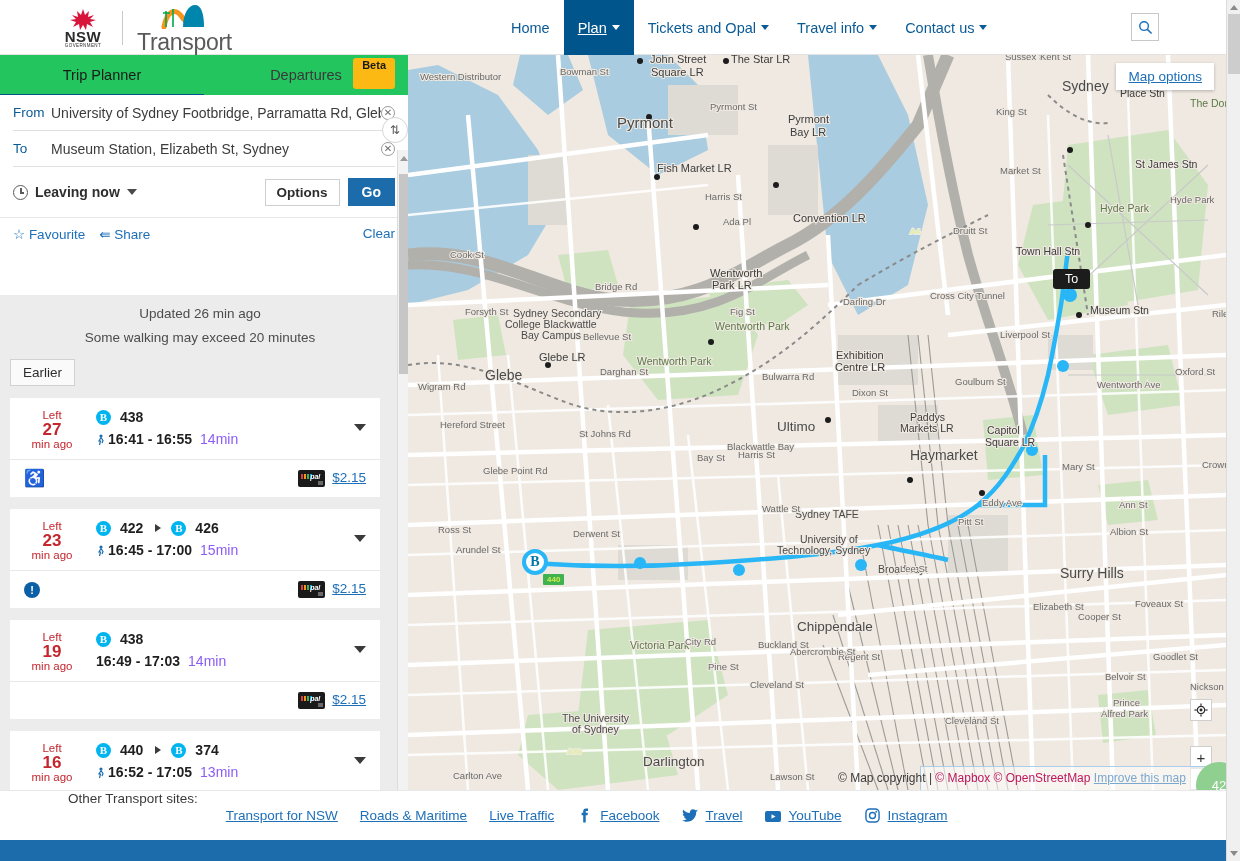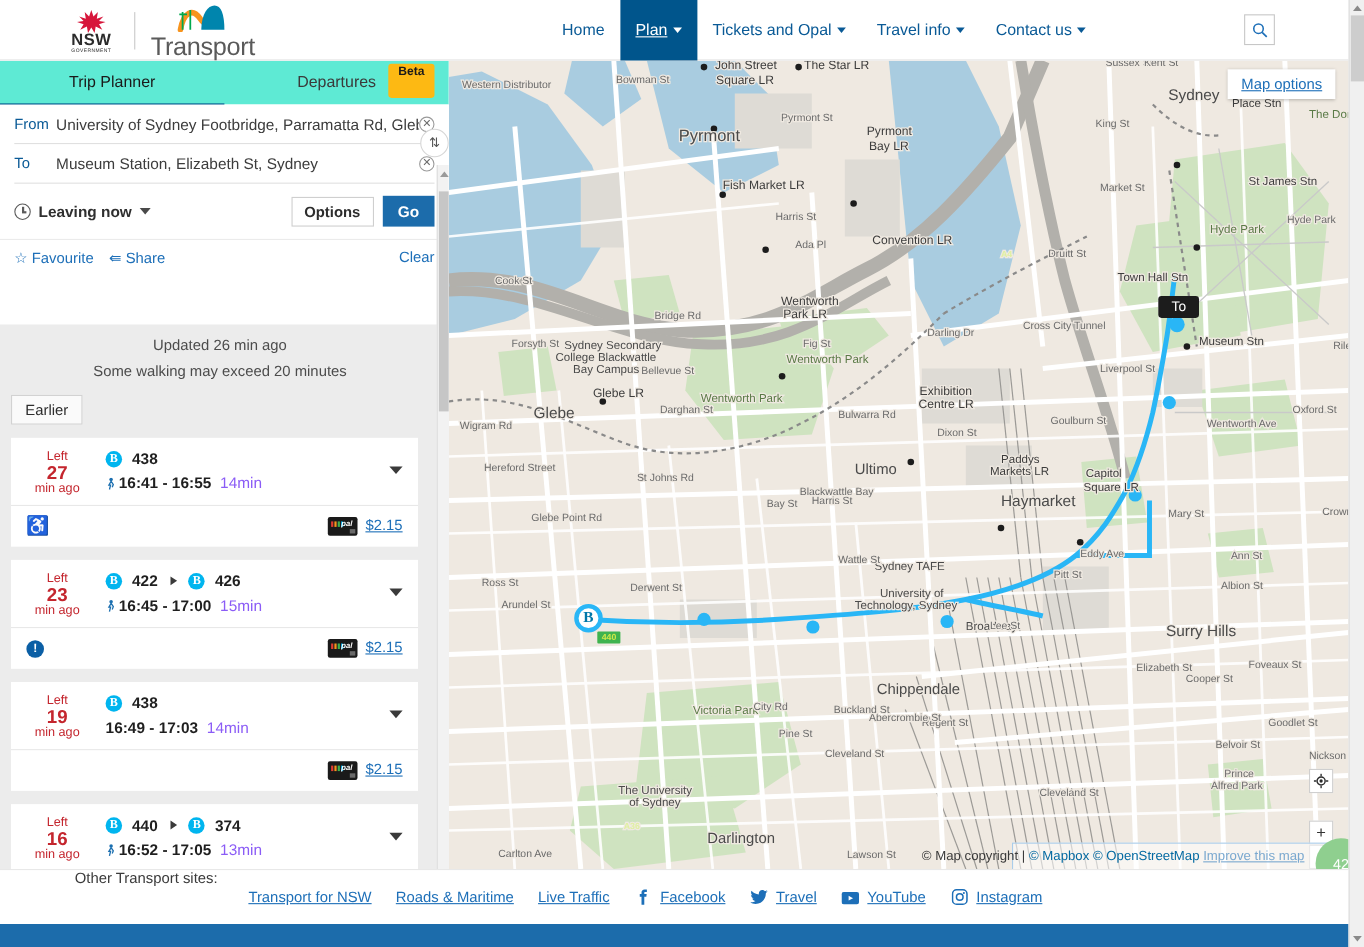--- a/index.html
+++ b/index.html
@@ -50,21 +50,21 @@
     position: absolute; left: 1131px; top: 13px; width: 28px; height: 28px;
     border: 1px solid #c7c7c7; background: #fff; cursor: pointer;
     display: flex; align-items: center; justify-content: center;
   }
 
   
   .left-panel {
     position: absolute; left: 0; top: 55px; width: 408px; height: 735px;
     background: #fff; z-index: 30; overflow: hidden;
   }
-  .tabs { display: flex; height: 40px; background: #5eead4; position: relative; }
+  .tabs { display: flex; height: 40px; background: #22c55e; position: relative; }
   .tab {
     flex: 1; display: flex; align-items: center; justify-content: center;
     font-size: 14.5px; color: #3a3a3a; cursor: pointer; position: relative;
   }
   .tab.active { color: #1a1a1a; }
   .tab.active::after {
     content: ""; position: absolute; left: 0; right: 0; bottom: -3px; height: 4px; background: #00558c;
   }
   .tab-caret {
     position: absolute; left: 50%; margin-left: -6px; bottom: -10px;
@@ -205,21 +205,21 @@
   .ctl-locate { top: 644px; }
   .ctl-plus { top: 691px; }
   .ctl-minus { top: 713px; }
   .map-attrib {
     position: absolute; left: 430px; bottom: 5px; font-size: 12px; color: #3a3a3a; white-space: nowrap;
   }
   .attrib-box {
     position: absolute; left: 512px; bottom: -12px; width: 290px; height: 36px;
     border: 1px solid #aacdeb; background: rgba(255,255,255,.55);
   }
-  .attrib-faint { color: #0369a1; }
+  .attrib-faint { color: #be185d; }
   .attrib-link { color: #7aa8cf; text-decoration: underline; }
   .green-badge {
     position: absolute; right: -16px; bottom: -18px; width: 46px; height: 46px;
     border-radius: 50%; background: #8fcf8f; color: #fff; font-size: 13px;
     display: flex; align-items: center; justify-content: center;
   }
   .to-pin {
     position: absolute; left: 645px; top: 214px; background: #1c1c1c; color: #fff;
     font-size: 12.5px; padding: 3px 12px; border-radius: 3px;
   }

